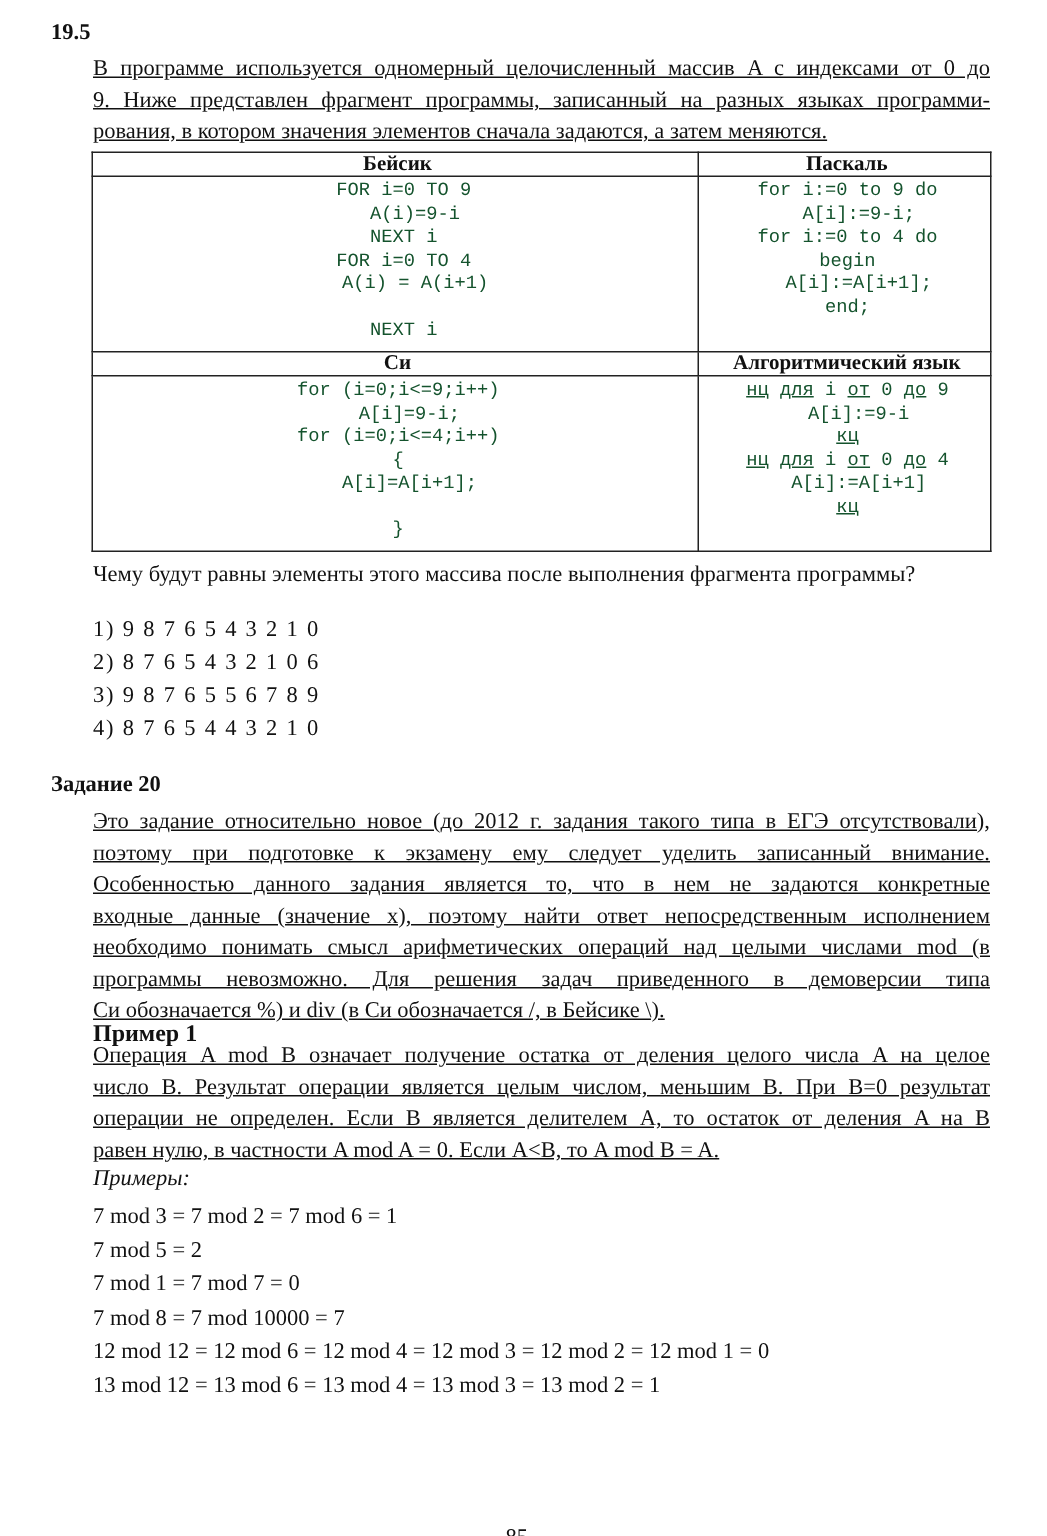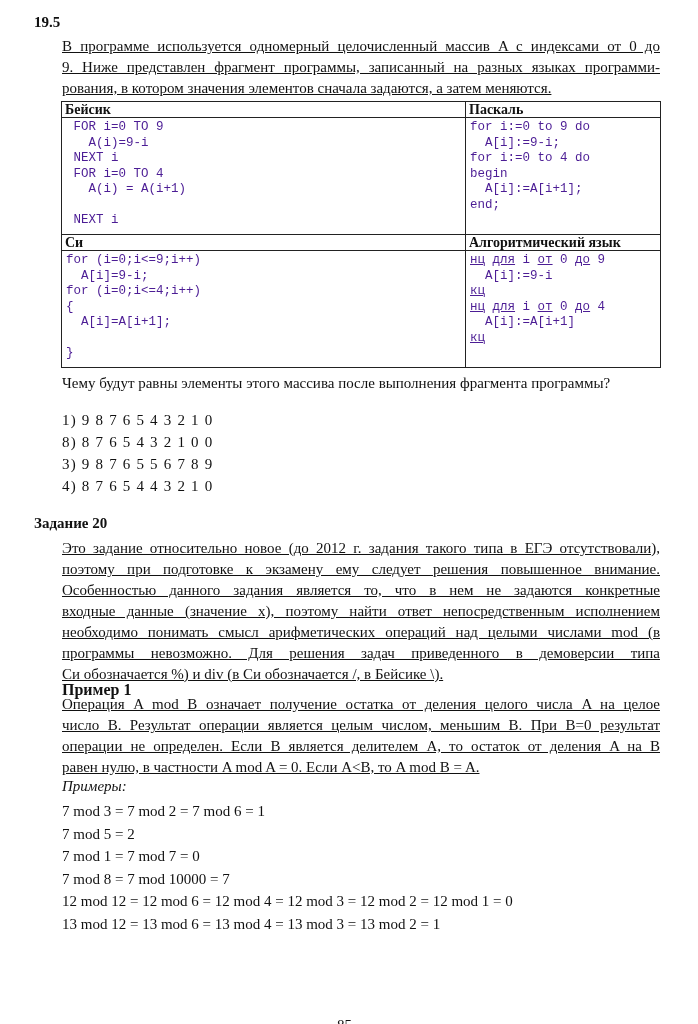--- a/index.html
+++ b/index.html
@@ -6,26 +6,26 @@
   body { width: 698px; height: 1024px; position: relative; overflow: hidden;
          font-family: "Liberation Serif", "DejaVu Serif", serif; color: #111; }
   .abs { position: absolute; }
   .task-num { left: 34px; top: 14px; font-weight: bold; font-size: 15px; }
   .para { font-size: 15px; line-height: 21px; text-align: justify; text-decoration: underline; }
   .p1 { left: 62px; top: 36px; width: 598px; text-align: justify; text-align-last: left; }
   .line-just { display: block; text-align: justify; text-align-last: justify; white-space: nowrap; }
   .line-last { display: block; text-align: left; white-space: nowrap; }
 
   table.code { position: absolute; left: 61px; top: 101px; width: 600px; border-collapse: collapse;
-               border: 1.5px solid #222; }
+               border: 1.5px solid #222; text-align: center; }
   table.code td { border: 1.3px solid #222; vertical-align: top; padding: 0; }
   .col-left { width: 400px; }
   .hdr { font-weight: bold; font-size: 14px; line-height: 15px; padding: 0 0 0 3px !important; height: 15px; }
   .codebody { font-family: "Liberation Mono", "DejaVu Sans Mono", monospace; font-size: 12.5px;
-              line-height: 15.5px; white-space: pre; padding: 2px 0 0 4px !important; color: #4c1d95; }
+              line-height: 15.5px; white-space: pre; padding: 2px 0 0 4px !important; color: #14532d; }
   .basic-body { height: 114px; }
   .c-body { height: 114px; }
   .kw { text-decoration: underline; }
 
   .q { left: 62px; top: 375px; font-size: 15px; }
   .answers { left: 62px; top: 409px; font-size: 15px; line-height: 22px; letter-spacing: 1.2px; }
   .answers div { white-space: nowrap; }
 
   .task-title { left: 34px; top: 515px; font-weight: bold; font-size: 15px; }
   .p2 { left: 62px; top: 538px; width: 598px; }
@@ -82,30 +82,30 @@
 }</td>
     <td class="codebody" id="algo-code"><div><span class="kw">нц</span><span> </span><span class="kw">для</span><span> i </span><span class="kw">от</span><span> 0 </span><span class="kw">до</span><span> 9</span></div><div><span>  A[i]:=9-i</span></div><div><span class="kw">кц</span></div><div><span class="kw">нц</span><span> </span><span class="kw">для</span><span> i </span><span class="kw">от</span><span> 0 </span><span class="kw">до</span><span> 4</span></div><div><span>  A[i]:=A[i+1]</span></div><div><span class="kw">кц</span></div></td>
   </tr>
 </tbody>
   </table>
 
 <div class="abs q">Чему будут равны элементы этого массива после выполнения фрагмента программы?</div>
 
 <div class="abs answers">
   <div>1) 9 8 7 6 5 4 3 2 1 0</div>
-  <div>8) 8 7 6 5 4 3 2 1 0 0</div>
+  <div>2) 8 7 6 5 4 3 2 1 0 6</div>
   <div>3) 9 8 7 6 5 5 6 7 8 9</div>
   <div>4) 8 7 6 5 4 4 3 2 1 0</div>
 </div>
 
 <div class="abs task-title">Задание 20</div>
 
 <div class="abs para p2">
   <span class="line-just">Это задание относительно новое (до 2012 г. задания такого типа в ЕГЭ отсутствовали),</span>
-  <span class="line-just">поэтому при подготовке к экзамену ему следует решения повышенное внимание.</span>
+  <span class="line-just">поэтому при подготовке к экзамену ему следует уделить записанный внимание.</span>
   <span class="line-just">Особенностью данного задания является то, что в нем не задаются конкретные</span>
   <span class="line-just">входные данные (значение x), поэтому найти ответ непосредственным исполнением</span>
   <span class="line-just">необходимо понимать смысл  арифметических операций над целыми числами mod  (в</span>
   <span class="line-just">программы невозможно. Для решения задач приведенного в демоверсии типа</span>
   <span class="line-last">Си обозначается %) и div (в Си обозначается /, в Бейсике \).</span>
 </div>
 
 <div class="abs example-title">Пример 1</div>
 
 <div class="abs para p3">

